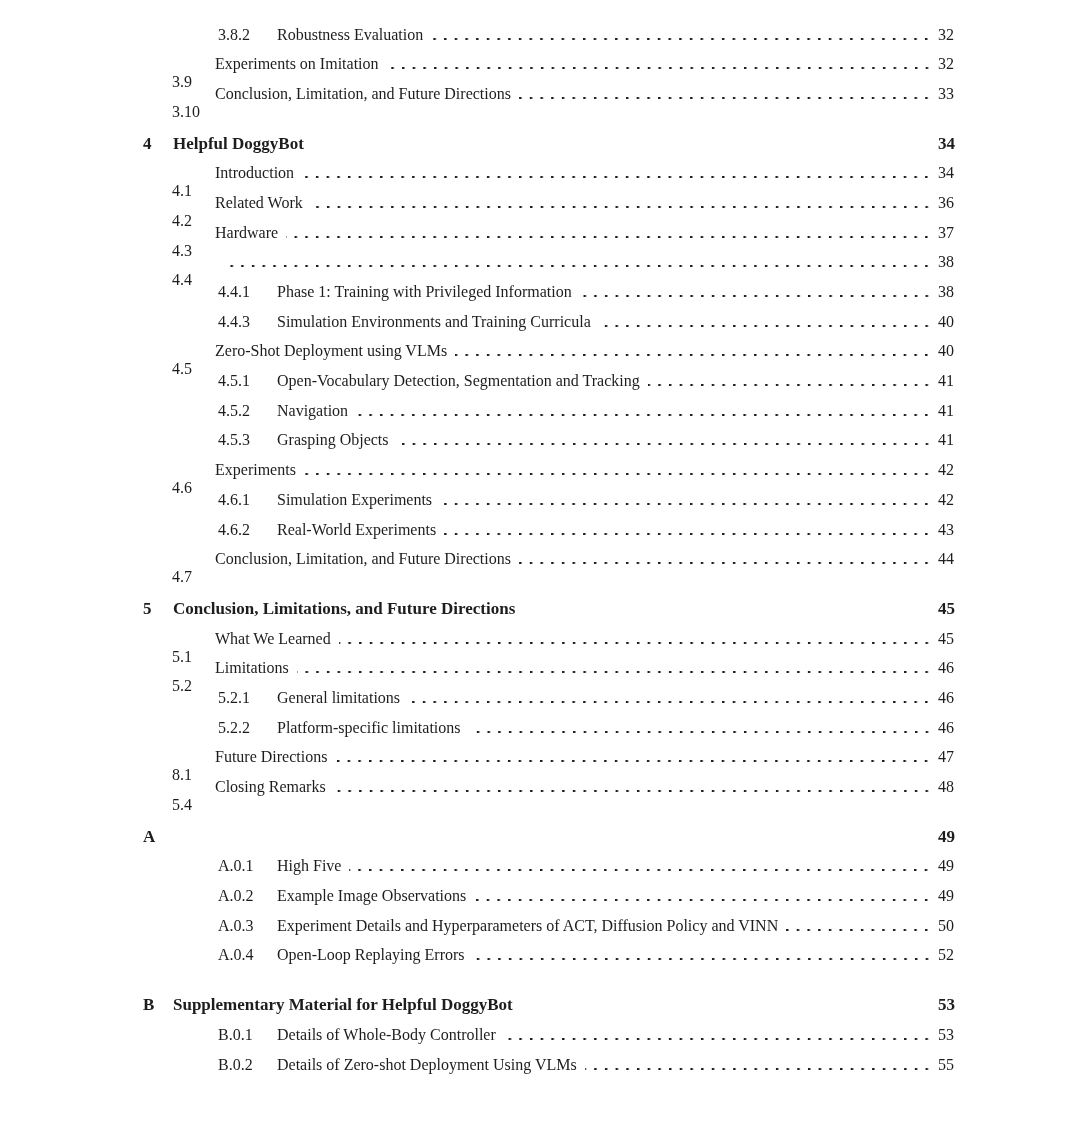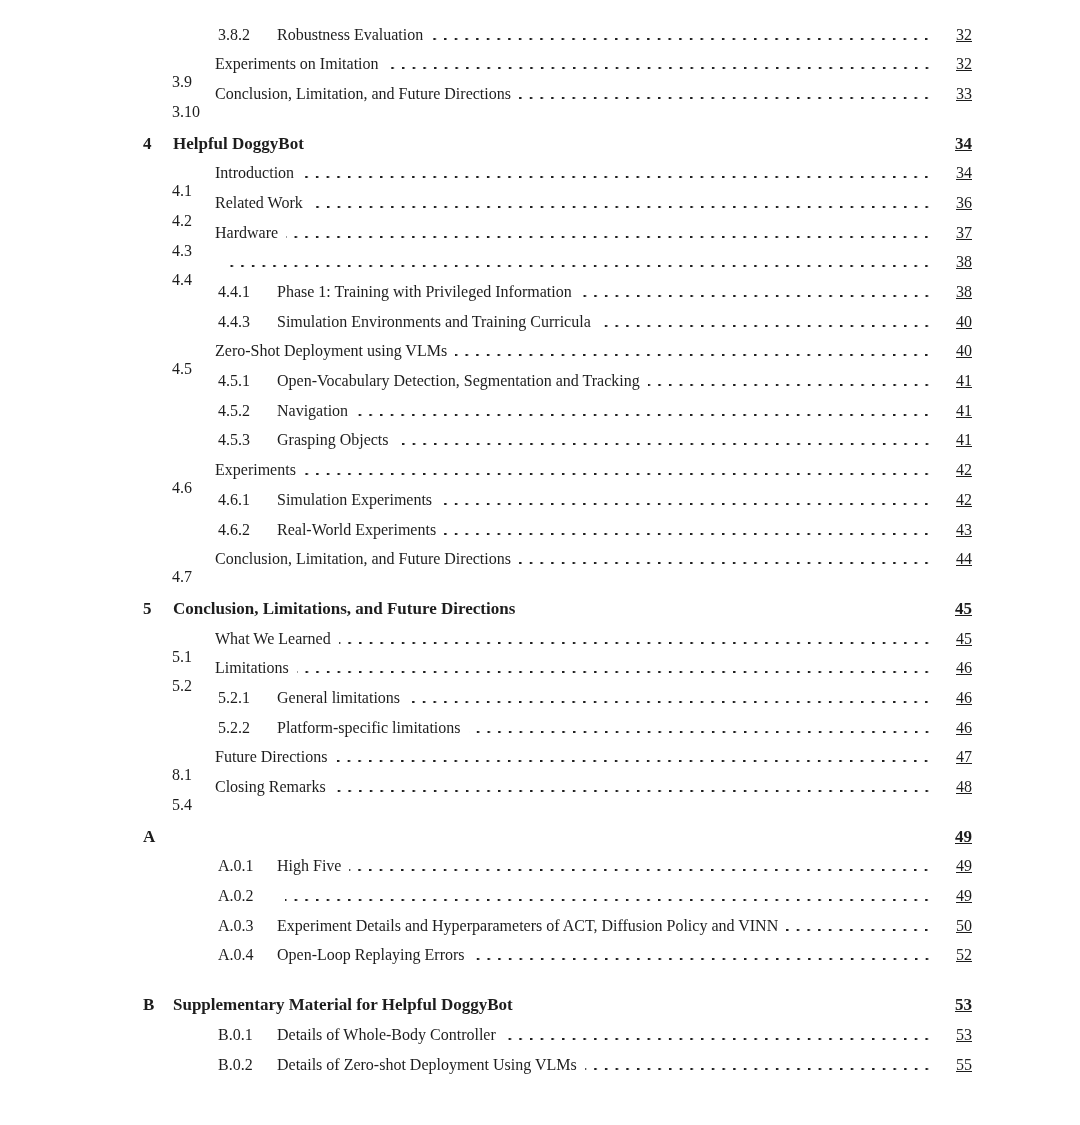--- a/index.html
+++ b/index.html
@@ -43,22 +43,20 @@
     align-self: stretch;
     margin-left: 8px;
     margin-right: 6px;
     background-image: radial-gradient(circle 1.15px at 5.3px 19px, var(--text) 97%, transparent 100%);
     background-size: 10.7px 100%;
     background-repeat: repeat-x;
     background-position: right 0 top 0;
   }
   .toc-row .page-num {
     flex: 0 0 34px;
-    text-align: right;
-    text-decoration: underline;
   }
   
   .toc-row.chapter {
     margin-top: 20px;
     font-weight: bold;
     font-size: 17px;
   }
   .toc-row.chapter .num { margin-left: 143px; width: 30px; }
   .toc-row.chapter .dots { background: none; }
   
@@ -254,20 +252,21 @@
 
   <div class="toc-row subsection">
     <span class="num">A.0.1</span>
     <span class="title">High Five</span>
     <span class="dots"></span>
     <span class="page-num">49</span>
   </div>
 
   <div class="toc-row subsection">
     <span class="num">A.0.2</span>
+    <span class="title">Example Image Observations</span>
     <span class="dots"></span>
     <span class="page-num">49</span>
   </div>
 
   <div class="toc-row subsection">
     <span class="num">A.0.3</span>
     <span class="title">Experiment Details and Hyperparameters of ACT, Diffusion Policy and VINN</span>
     <span class="dots"></span>
     <span class="page-num">50</span>
   </div>

